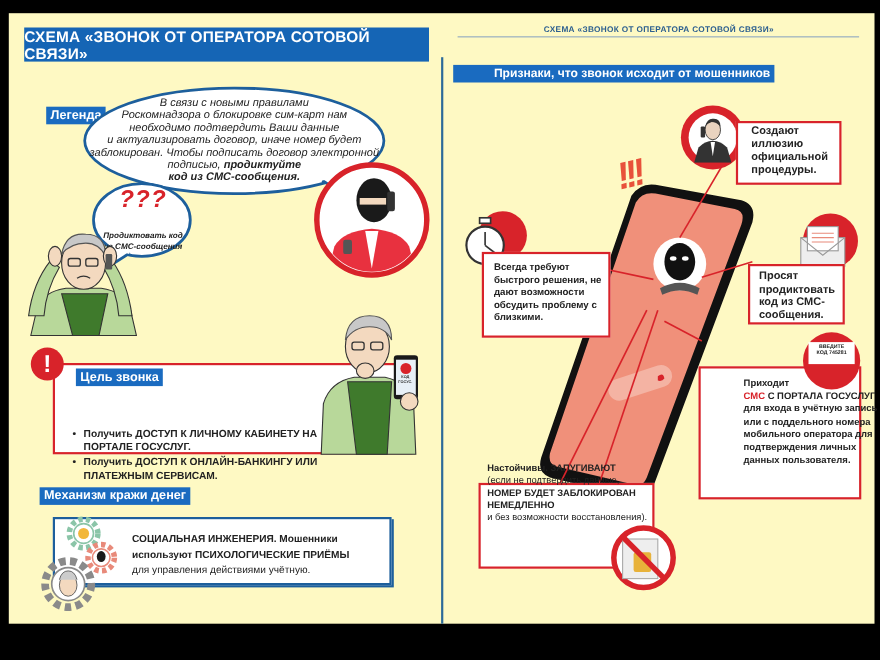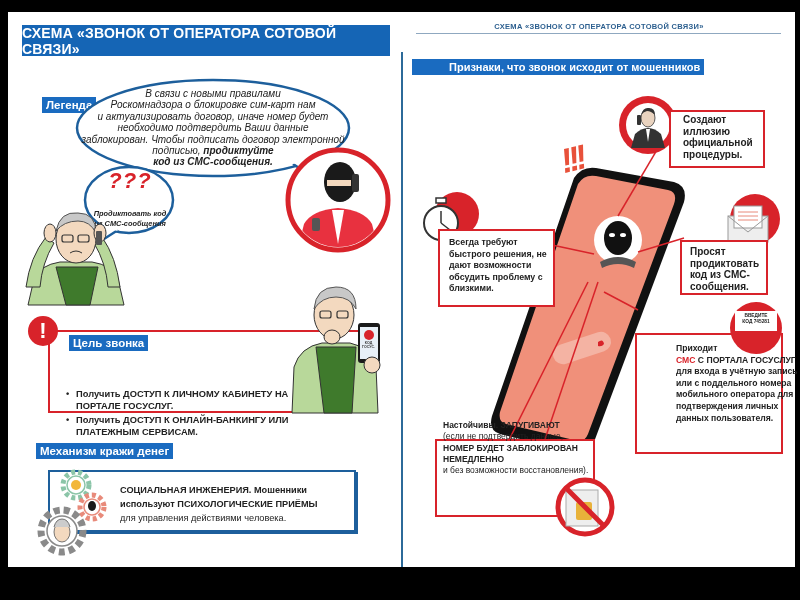--- a/index.html
+++ b/index.html
@@ -1,18 +1,18 @@
 <!DOCTYPE html>
 <html><head>
 <meta charset="utf-8">
 <style>
   *{box-sizing:border-box;margin:0;padding:0;}
   html,body{width:800px;height:600px;background:#000;overflow:hidden;}
   body{position:relative;font-family:"Liberation Sans","DejaVu Sans",sans-serif;}
-  .page{position:absolute;left:8px;top:12px;width:787px;height:555px;background:#ffffff;}
+  .page{position:absolute;left:8px;top:12px;width:787px;height:555px;background:#fef9c3;}
   .divider{position:absolute;left:393px;top:40px;width:2px;height:515px;background:#2c6a99;}
   .abs{position:absolute;}
   .hdr{left:14px;top:13px;width:368px;height:31px;background:#1565b5;color:#fff;font-weight:bold;font-size:14px;display:flex;align-items:center;justify-content:center;letter-spacing:0.2px;}
   .lbl{background:#1a6bc0;color:#fff;font-weight:bold;font-size:11.5px;padding:1px 4px;line-height:14px;white-space:nowrap;}
   .btext{font-style:italic;font-size:10px;line-height:11.4px;color:#222;}
   .btext b{font-weight:bold;}
   .q{color:#d8232a;font-weight:bold;font-style:italic;font-size:22px;letter-spacing:1px;line-height:22px;}
   .rbox{border:2px solid #d8232a;background:#fff;}
   .bbox{border:2px solid #1d5f9c;background:#fff;box-shadow:2px 2px 0 #1d5f9c;}
   ul.goal{list-style:none;font-size:9.3px;font-weight:bold;color:#222;line-height:11.5px;}
@@ -34,22 +34,22 @@
   <div class="abs lbl" style="left:34px;top:59px;margin-top:26px;">Легенда</div>
 
   <svg class="abs" style="left:60px;top:64px;" width="300" height="120">
     <ellipse cx="145" cy="52" rx="136" ry="48" fill="#fff" stroke="#1d5f9c" stroke-width="2.5"></ellipse>
     <path d="M225 88 L262 112 L240 84" fill="#fff" stroke="#1d5f9c" stroke-width="2.5" stroke-linejoin="round"></path>
     <path d="M224 86 L240 84" stroke="#fff" stroke-width="4"></path>
   </svg>
   <div class="abs btext" style="left:70px;top:76px;width:270px;text-align:center;">
     <div>В связи с новыми правилами</div>
     <div>Роскомнадзора о блокировке сим-карт нам</div>
+    <div>необходимо подтвердить Ваши данные</div>
     <div>и актуализировать договор, иначе номер будет</div>
-    <div>необходимо подтвердить Ваши данные</div>
     <div>заблокирован. Чтобы подписать договор электронной</div>
     <div><span>подписью, </span><b>продиктуйте</b></div>
     <div><b>код из СМС-сообщения.</b></div>
   </div>
 
   <svg class="abs" style="left:66px;top:150px;" width="105" height="95">
     <ellipse cx="55" cy="38" rx="44" ry="33" fill="#fff" stroke="#1d5f9c" stroke-width="2.5"></ellipse>
     <path d="M30 64 L16 86 L44 68" fill="#fff" stroke="#1d5f9c" stroke-width="2.5" stroke-linejoin="round"></path>
     <path d="M30 63 L44 67" stroke="#fff" stroke-width="4"></path>
   </svg>
@@ -112,21 +112,21 @@
     <circle cx="85" cy="60" r="5" fill="#d8232a"></circle>
     <ellipse cx="88" cy="90" rx="8" ry="8" fill="#f3d9bf" stroke="#333" stroke-width="1"></ellipse>
   </svg>
   <div class="abs" style="left:352px;top:329px;width:17px;font-size:3.5px;font-weight:bold;color:#333;text-align:center;line-height:4px;">КОД ГОСУС.</div>
 
   <div class="abs lbl" style="left:28px;top:431px;">Механизм кражи денег</div>
   <div class="abs bbox" style="left:40px;top:458px;width:308px;height:62px;"></div>
   <div class="abs" style="left:112px;top:471px;font-size:9.2px;color:#222;line-height:14px;font-weight:bold;">
     <div>СОЦИАЛЬНАЯ ИНЖЕНЕРИЯ.  Мошенники</div>
     <div>используют ПСИХОЛОГИЧЕСКИЕ ПРИЁМЫ</div>
-    <div style="font-weight:normal;">для управления действиями человека.</div>
+    <div style="font-weight:normal;">для управления действиями учётную.</div>
   </div>
   <svg class="abs" style="left:26px;top:457px;" width="80" height="90">
     <g>
       <circle cx="42" cy="16" r="13" fill="none" stroke="#8bc5a8" stroke-width="5" stroke-dasharray="4 3"></circle>
       <circle cx="42" cy="16" r="9" fill="#fff" stroke="#8bc5a8" stroke-width="1.5"></circle>
       <circle cx="42" cy="16" r="5" fill="#f2b73a"></circle>
     </g>
     <g>
       <circle cx="58" cy="38" r="12" fill="none" stroke="#e88a7a" stroke-width="5" stroke-dasharray="4 3"></circle>
       <circle cx="58" cy="38" r="8" fill="#fff" stroke="#e88a7a" stroke-width="1.5"></circle>

